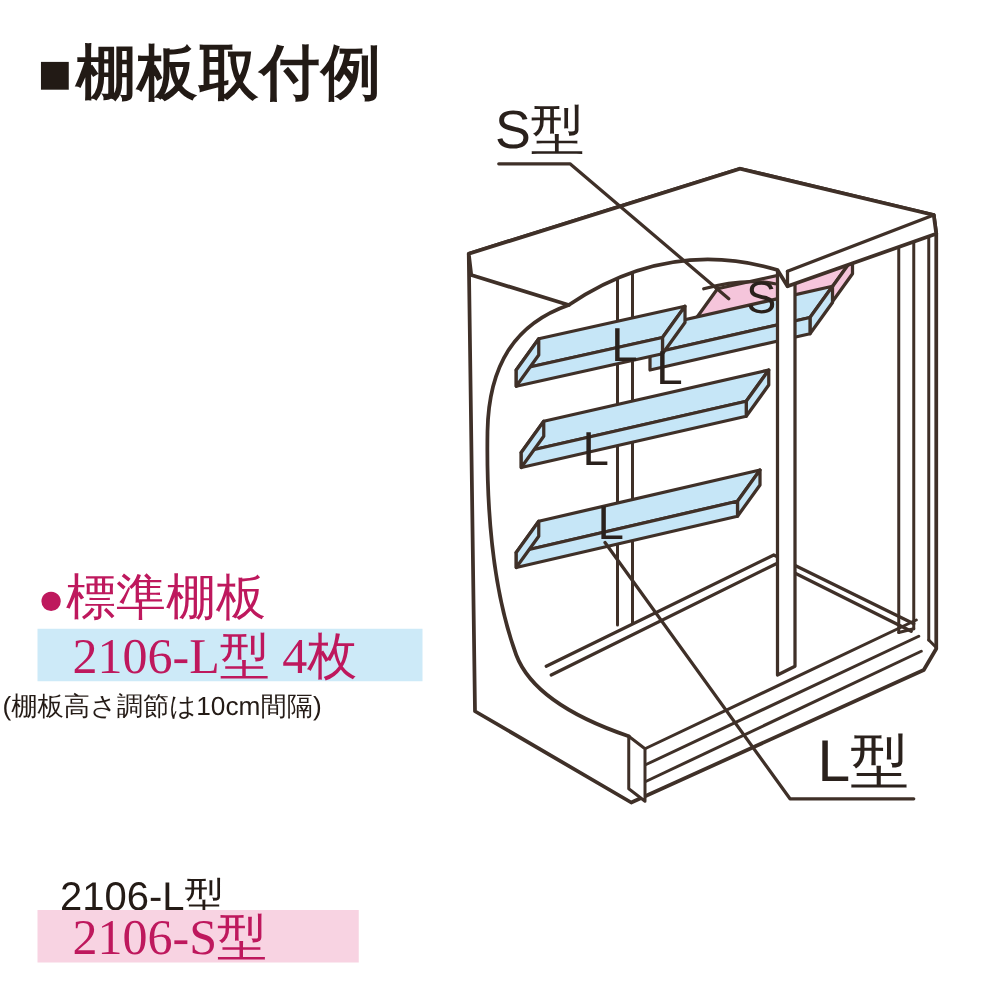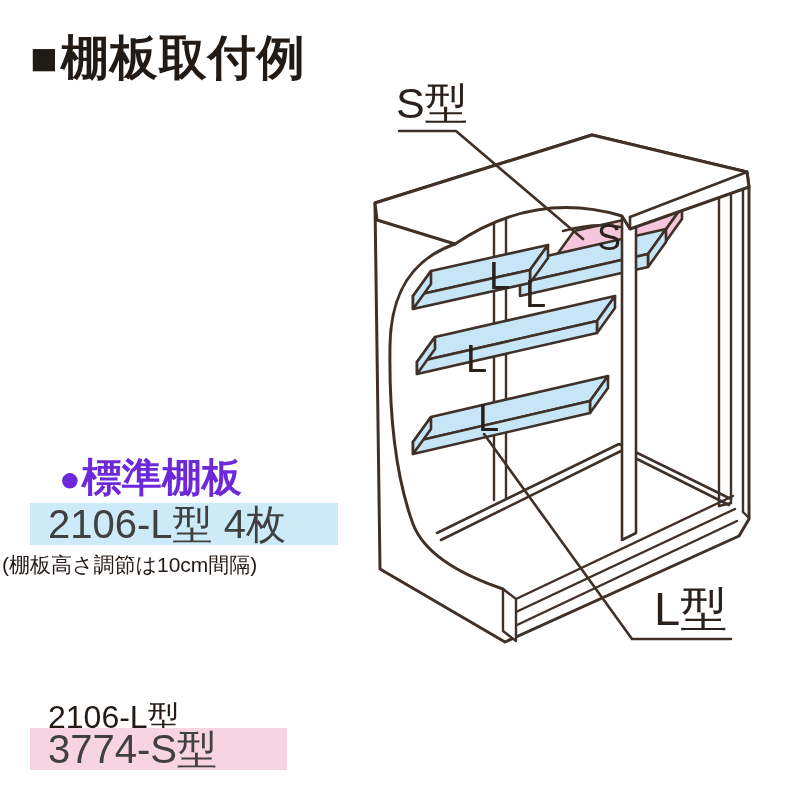--- a/index.html
+++ b/index.html
@@ -8,27 +8,27 @@
     background:#ffffff;color:#221a15;
     font-family:"Liberation Sans","DejaVu Sans",sans-serif;
   }
   .abs{position:absolute;}
   .page-title{
     left:30px;top:26px;font-size:48px;font-weight:bold;
     letter-spacing:1px;white-space:nowrap;color:#221a15;
   }
   .page-title .bullet{font-size:46px;margin-right:2px;}
   .section-heading{
-    font-size:40px;font-weight:bold;white-space:nowrap;color:#6d28d9;margin-left:29px;
+    font-size:40px;font-weight:normal;white-space:nowrap;color:#be185d;
   }
   .section-heading .bullet{font-size:36px;margin-right:1px;}
   .hl-band{
     left:30px;height:42px;display:flex;align-items:center;
-    padding-left:18px;box-sizing:border-box;
-    font-size:40px;white-space:nowrap;color:#404040;
+    padding-left:28px;box-sizing:border-box;
+    font-size:40px;white-space:nowrap;color:#be185d;font-family:Liberation Serif, serif;
   }
   .band-blue{top:503px;width:308px;background:#cdeaf8;}
   .band-pink{top:728px;width:257px;background:#f8d3e2;}
   .note-text{
     left:2px;top:551px;font-size:21px;letter-spacing:0px;
     white-space:nowrap;color:#241b16;
   }
   .plain-item{
     left:48px;top:696px;font-size:32px;white-space:nowrap;color:#241b16;
   }
@@ -142,16 +142,16 @@
   <div class="abs hl-band band-blue">
     <span>2106-L型 4枚</span>
   </div>
 
   <div class="abs note-text">(棚板高さ調節は10cm間隔)</div>
 
 
   <div class="abs plain-item">2106-L型</div>
 
   <div class="abs hl-band band-pink">
-    <span>3774-S型</span>
+    <span>2106-S型</span>
   </div>
 
 </div>
 
 </body></html>

